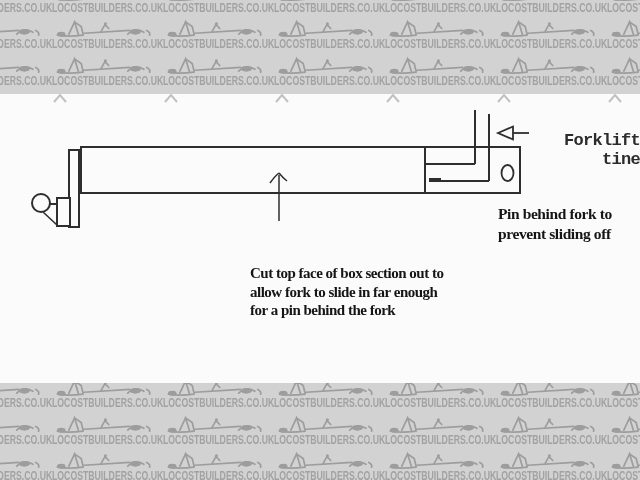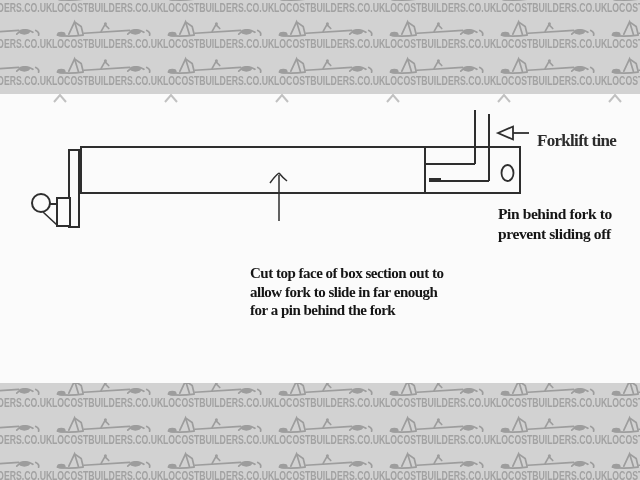--- a/index.html
+++ b/index.html
@@ -21,21 +21,21 @@
     color:#a2a2a2;transform:scaleX(.67);transform-origin:0 0;
   }
   .band-top .r1{top:-17px;} .band-top .r2{top:19px;} .band-top .r3{top:56px;}
   .band-bot .r1{top:-5px;}  .band-bot .r2{top:32px;} .band-bot .r3{top:68px;}
   
   .wm-tips{position:absolute;left:0;top:94px;width:640px;height:9px;}
   .wm-tip{position:absolute;top:0;width:15px;height:9px;}
   
   #diagram-svg{position:absolute;left:0;top:0;}
   .lbl{position:absolute;white-space:pre-line;}
-  .lbl-sans{font-family:Liberation Serif, serif;font-weight:bold;color:#2c2c2c;}
+  .lbl-sans{font-family:Liberation Mono, monospace;font-weight:bold;color:#2c2c2c;text-align:right;}
   .lbl-serif{font-family:"Liberation Serif",serif;font-weight:bold;color:#151515;}
   #lbl-rect-hollow{left:97px;top:205px;width:232px;font-size:17px;line-height:22px;letter-spacing:-0.9px;}
   #lbl-forklift{left:537px;top:131px;font-size:17px;letter-spacing:-0.7px;}
   #lbl-cut-top{left:250px;top:264px;width:240px;font-size:15px;line-height:18.5px;letter-spacing:-0.5px;}
   #lbl-pin{left:498px;top:204px;width:150px;font-size:15.5px;line-height:19.5px;letter-spacing:-0.4px;}
 </style>
 </head>
 <body>
 
 <svg width="0" height="0" style="position:absolute">

